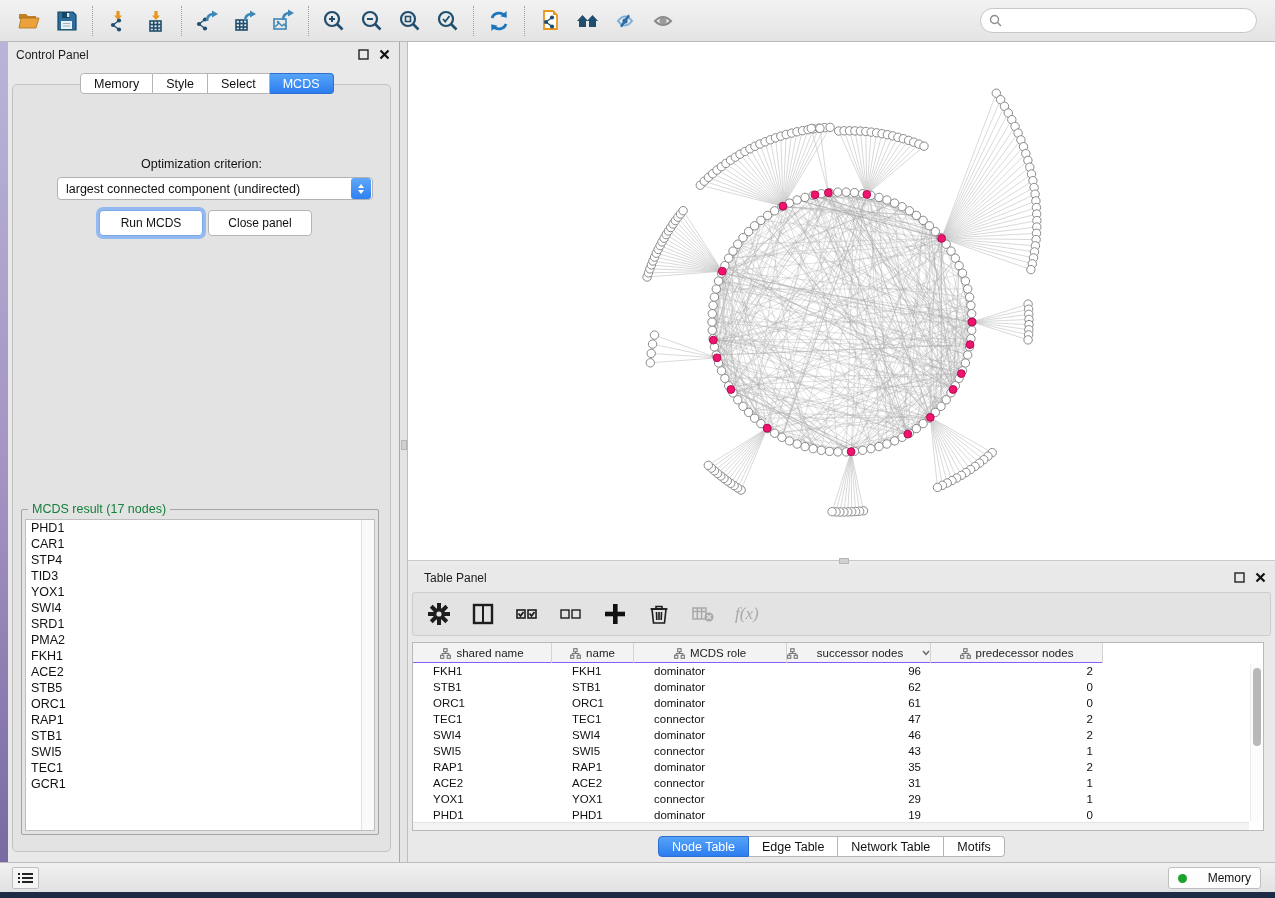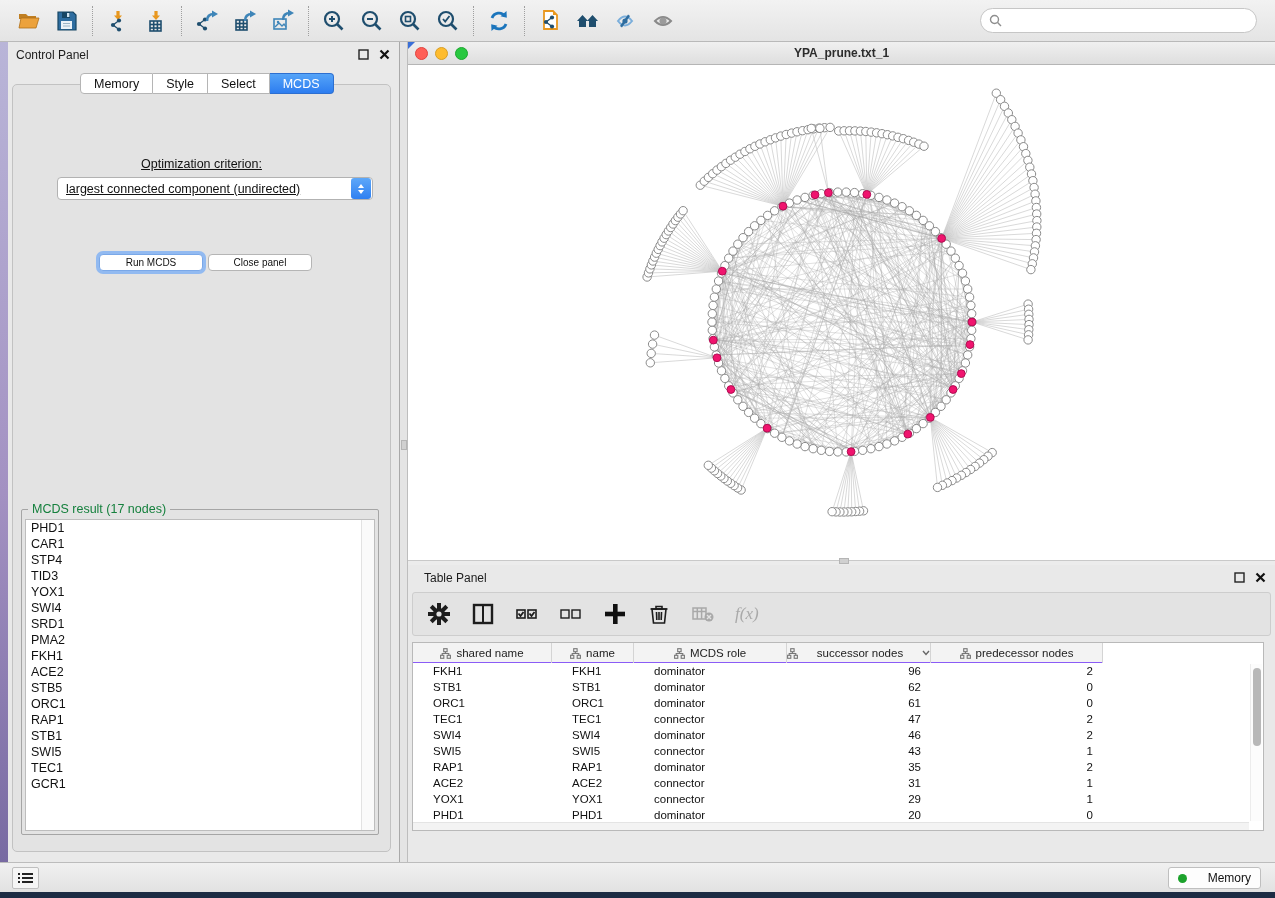--- a/index.html
+++ b/index.html
@@ -1,18 +1,18 @@
 <!DOCTYPE html>
 <html><head>
 <meta charset="utf-8">
 <style>
   * { margin:0; padding:0; box-sizing:border-box; }
   html,body { width:1275px; height:898px; overflow:hidden; }
   body { font-family:"Liberation Sans", sans-serif; background:linear-gradient(#16223a,#1d2c44); position:relative; }
-  .abs { position:absolute;text-decoration:underline; }
+  .abs { position:absolute; }
 
   
   #desktop-left { left:0; top:42px; width:8px; height:820px;
     background:linear-gradient(#b9b5d8, #a391c2 55%, #786aa2); }
 
   
   #toolbar { left:0; top:0; width:1275px; height:42px; background:linear-gradient(#f2f2f2,#e4e4e4);
     border-bottom:1px solid #b9b9b9; display:flex; align-items:center; padding-left:10px; }
   .tb-btn { width:38px; height:34px; display:flex; align-items:center; justify-content:center; background:none; border:none; }
   .tb-sep { width:1px; height:30px; margin:0 6px; border-left:1px dotted #9f9f9f; }
@@ -40,22 +40,22 @@
 
   #opt-label { left:0; right:0; top:72px; text-align:center; font-size:12.5px; color:#111; }
   #criterion { left:44px; top:92px; width:316px; height:23px; background:#fff; border:1px solid #b2b2b2;
     border-radius:4px; display:flex; align-items:center; font-size:12.5px; color:#111; }
   #criterion .val { flex:1; padding-left:8px; white-space:nowrap; overflow:hidden; }
   #criterion .stepper { width:20px; height:21px; border-radius:3px; background:linear-gradient(#5ea8f9,#2f80f1);
     margin-right:1px; display:flex; flex-direction:column; align-items:center; justify-content:center; gap:2px; }
   .tri-up { width:0; height:0; border-left:3.5px solid transparent; border-right:3.5px solid transparent; border-bottom:4.5px solid #fff; }
   .tri-dn { width:0; height:0; border-left:3.5px solid transparent; border-right:3.5px solid transparent; border-top:4.5px solid #fff; }
 
-  .push-btn { position:absolute; height:17px; background:#fff; border:1px solid #b5b5b5; border-radius:4px;
-    font-size:10px; color:#111; font-family:"Liberation Sans",sans-serif;margin-top:44px; }
+  .push-btn { position:absolute; height:26px; background:#fff; border:1px solid #b5b5b5; border-radius:4px;
+    font-size:12px; color:#111; font-family:"Liberation Sans",sans-serif; }
   #run-btn { left:86px; top:125px; width:104px; box-shadow:0 0 0 3px rgba(92,158,250,.6); border-color:#7aa8e8; }
   #closepanel-btn { left:195px; top:125px; width:104px; }
 
   #mcds-group { position:absolute; left:8px; right:11px; top:424px; bottom:16px; border:1px solid #a5a5a5; border-radius:2px; }
   #mcds-legend { position:absolute; left:6px; top:-8px; background:#e3e3e3; padding:0 4px; font-size:12.5px; color:#15803d; }
   #mcds-list { position:absolute; left:3px; right:3px; top:9px; bottom:3px; background:#fff; border:1px solid #bdbdbd; overflow:hidden; }
   .mcds-item { height:16px; line-height:16px; font-size:12.5px; color:#111; padding-left:5px; }
   #mcds-scroll { position:absolute; right:0; top:0; bottom:0; width:13px; background:#fafafa; border-left:1px solid #e2e2e2; }
 
   
@@ -340,27 +340,20 @@
       </div>
     </div>
   </div>
 </div>
 
 <div class="abs" id="v-splitter">
   <div id="v-grip"></div>
 </div>
 
 <div class="abs" id="network-panel">
-  <div id="net-titlebar">
-    <div id="corner-tri"></div>
-    <span class="tl" style="background:#ff5f57;border:1px solid #e0443e;"></span>
-    <span class="tl" style="background:#febc2e;border:1px solid #d89e24;"></span>
-    <span class="tl" style="background:#28c840;border:1px solid #1da72f;"></span>
-    <span id="net-title">YPA_prune.txt_1</span>
-  </div>
   <svg id="net-canvas" viewBox="0 0 867 495">
       <g stroke="#a8a8a8" stroke-width="0.7" stroke-opacity="0.5">
         <line x1="375.0" y1="141.2" x2="547.3" y2="320.8"></line>
         <line x1="375.0" y1="141.2" x2="316.9" y2="200.6"></line>
         <line x1="375.0" y1="141.2" x2="462.9" y2="383.7"></line>
         <line x1="375.0" y1="141.2" x2="346.6" y2="353.2"></line>
         <line x1="375.0" y1="141.2" x2="562.9" y2="273.6"></line>
         <line x1="375.0" y1="141.2" x2="313.5" y2="305.8"></line>
         <line x1="375.0" y1="141.2" x2="533.0" y2="341.3"></line>
         <line x1="375.0" y1="141.2" x2="521.4" y2="160.8"></line>
@@ -1381,30 +1374,36 @@
           <div class="td" style="width: 139px;">YOX1</div>
           <div class="td" style="width: 82px;">YOX1</div>
           <div class="td" style="width: 153px;">connector</div>
           <div class="td num" style="width: 144px;">29</div>
           <div class="td num" style="width: 172px;">1</div>
         </div>
         <div class="tr">
           <div class="td" style="width: 139px;">PHD1</div>
           <div class="td" style="width: 82px;">PHD1</div>
           <div class="td" style="width: 153px;">dominator</div>
-          <div class="td num" style="width: 144px;">20</div>
+          <div class="td num" style="width: 144px;">19</div>
           <div class="td num" style="width: 172px;">0</div>
         </div>
       </div>
     <div id="tbl-vscroll">
       <div id="tbl-thumb"></div>
     </div>
     <div id="tbl-hscroll"></div>
   </div>
 
+  <div class="seg-tabs" id="tp-tabs">
+      <span class="seg-tab sel">Node Table</span>
+      <span class="seg-tab">Edge Table</span>
+      <span class="seg-tab">Network Table</span>
+      <span class="seg-tab">Motifs</span>
+    </div>
 </div>
 
 <div class="abs" id="status-bar">
   <button id="list-btn">
     <svg width="15" height="12" viewBox="0 0 15 12">
       <g stroke="#222" stroke-width="2">
           <line x1="4" y1="2" x2="15" y2="2"></line>
           <line x1="4" y1="6" x2="15" y2="6"></line>
           <line x1="4" y1="10" x2="15" y2="10"></line>
         </g>

